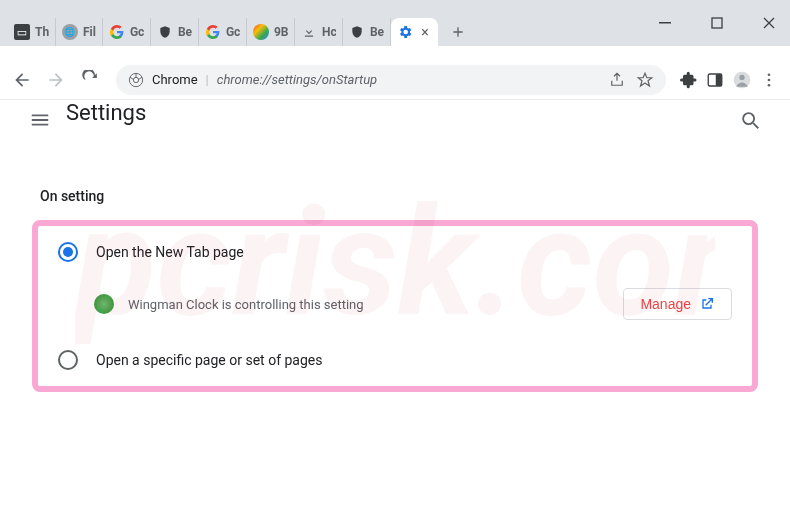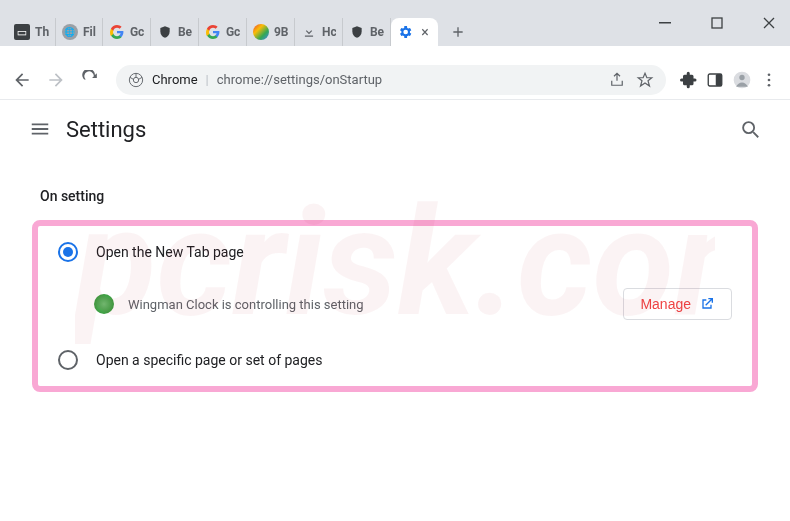--- a/index.html
+++ b/index.html
@@ -113,28 +113,28 @@
     border-radius: 15px;
     display: flex;
     align-items: center;
     padding: 0 12px;
     gap: 8px;
     margin: 0 6px;
     color: #5f6368;
   }
   .omnibox .chip { color: #202124; font-size: 13px; }
   .omnibox .sep { color: #bdc1c6; }
-  .omnibox .path { color: #5f6368; font-size: 13px; flex: 1; }
+  .omnibox .path { color: #5f6368; font-size: 13px; flex: 1; font-style: italic; }
   .omni-actions { display: flex; gap: 10px; align-items: center; }
   .toolbar-right { display: flex; gap: 8px; align-items: center; padding: 0 4px 0 2px; }
 
   
   .header {
     height: 58px;
-    display: flex; align-items: center;
+    display: flex; align-items: flex-start;
     padding: 0 20px;
   }
   .hamburger {
     width: 40px; height: 40px;
     display: flex; align-items: center; justify-content: center;
     cursor: pointer; color: #5f6368;
   }
   .page-title {
     font-size: 22px;
     color: #202124;

